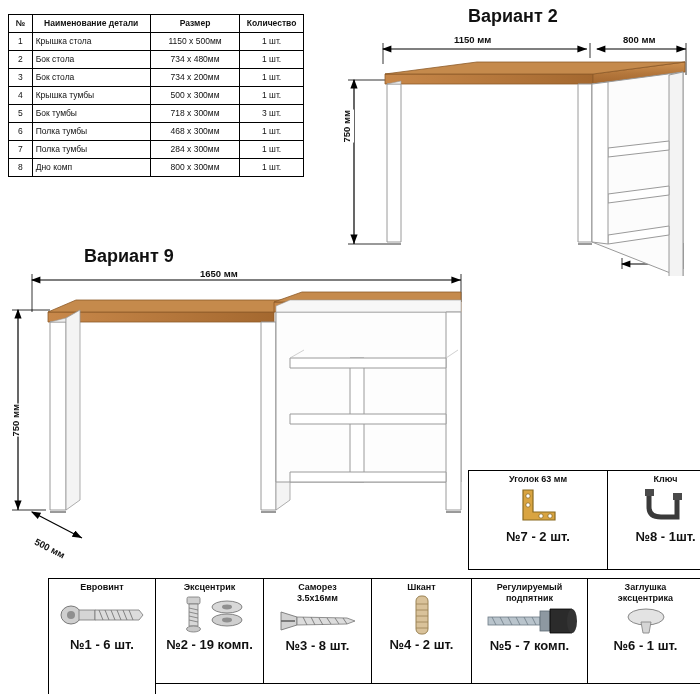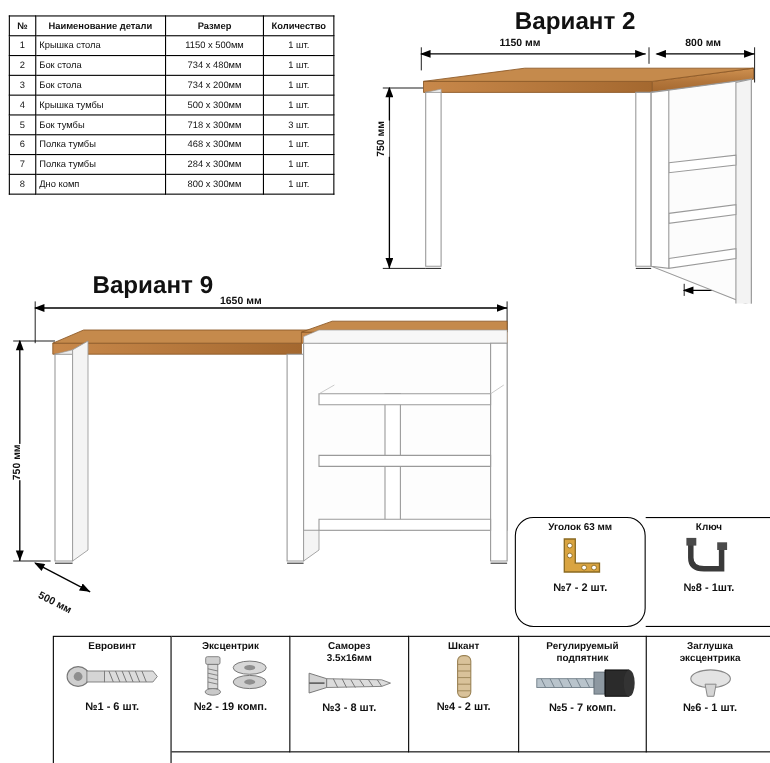--- a/index.html
+++ b/index.html
@@ -13,30 +13,30 @@
   
   #parts-table{left:8px;top:14px;width:296px;border-collapse:collapse;font-size:8.5px;}
   #parts-table th,#parts-table td{border:1px solid #000;padding:1px 3px;height:15px;line-height:13px;}
   #parts-table th{font-weight:bold;text-align:center;}
   #parts-table td.num{width:18px;text-align:center;}
   #parts-table td.name{width:120px;text-align:left;}
   #parts-table td.size{width:92px;text-align:center;}
   #parts-table td.qty{width:58px;text-align:center;}
 
   
-  .title{font-weight:bold;font-size:22px;}
+  .title{font-weight:bold;font-size:18px;}
   #title-v2{left:468px;top:6px;}
   #title-v1{left:84px;top:246px;}
   .dimtext{font-size:9.5px;font-weight:bold;background:#fff;padding:0 2px;}
   .dimtext.vert{writing-mode:vertical-rl;transform:rotate(180deg);}
 
   
   .legend{border:1px solid #000;box-sizing:border-box;text-align:center;}
   .legend .lt{font-size:9px;font-weight:bold;padding:3px 2px 0;line-height:11px;}
-  .legend .lb{font-size:10px;font-weight:bold;padding-bottom:3px;}
+  .legend .lb{font-size:13px;font-weight:bold;padding-bottom:3px;}
   .legend .art{height:44px;display:flex;align-items:center;justify-content:center;}
   .cellwrap{display:flex;}
 </style>
 </head>
 <body>
 
 <table class="abs" id="parts-table">
   <thead>
     <tr>
       <th>№</th>
@@ -248,21 +248,21 @@
     <line x1="440" y1="250" x2="455" y2="250"></line>
   </g>
 </svg>
 
 <div class="abs dimtext" style="left:198px;top:268px;">1650 мм</div>
 <div class="abs dimtext vert" style="left:8px;top:404px;">750 мм</div>
 <div class="abs dimtext" style="left:36px;top:535px;transform:rotate(27deg);transform-origin:left top;">500 мм</div>
 
 <div class="abs cellwrap" style="left:468px;top:470px;">
 
-  <div class="legend" style="width:119px;height:100px;border-radius:17px;">
+  <div class="legend" style="width:140px;height:100px;">
     <div class="lt">Уголок 63 мм</div>
     <div class="art">
       <svg width="46" height="42" viewBox="0 0 46 42">
         <path d="M8 4 L8 34 L40 34 L40 26 L18 26 L18 4 Z" fill="#d9a441" stroke="#8a6a20" stroke-width="1.2"></path>
         <circle cx="13" cy="10" r="2.2" fill="#fff" stroke="#8a6a20" stroke-width="0.8"></circle>
         <circle cx="13" cy="19" r="2.2" fill="#fff" stroke="#8a6a20" stroke-width="0.8"></circle>
         <circle cx="26" cy="30" r="2.2" fill="#fff" stroke="#8a6a20" stroke-width="0.8"></circle>
         <circle cx="35" cy="30" r="2.2" fill="#fff" stroke="#8a6a20" stroke-width="0.8"></circle>
       </svg>
     </div>

